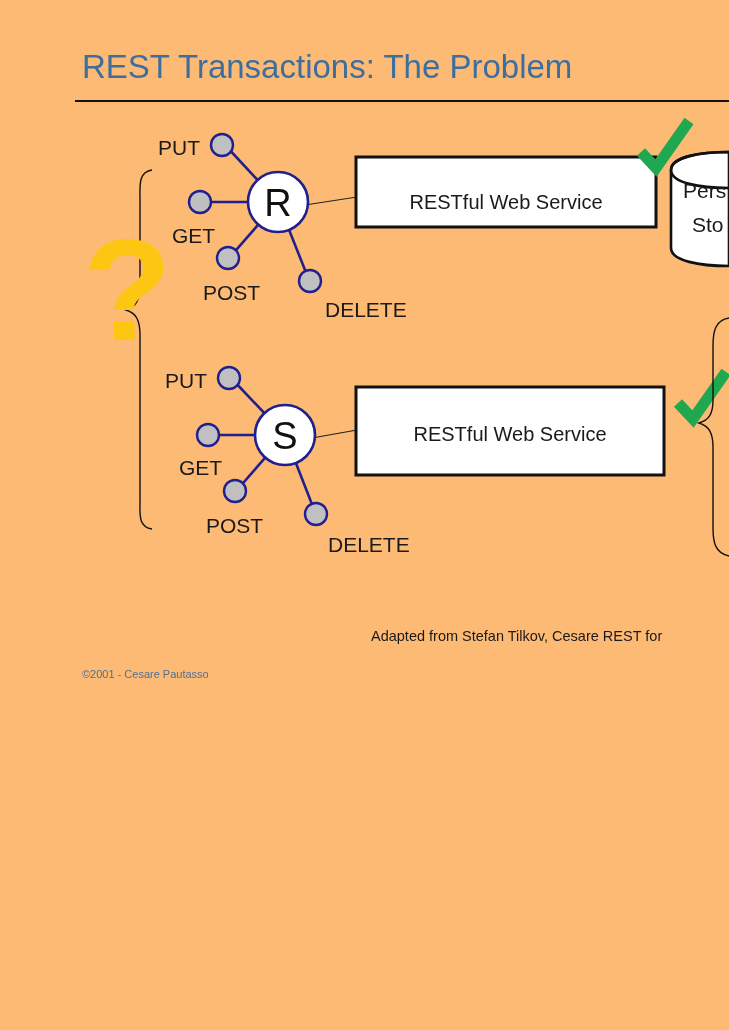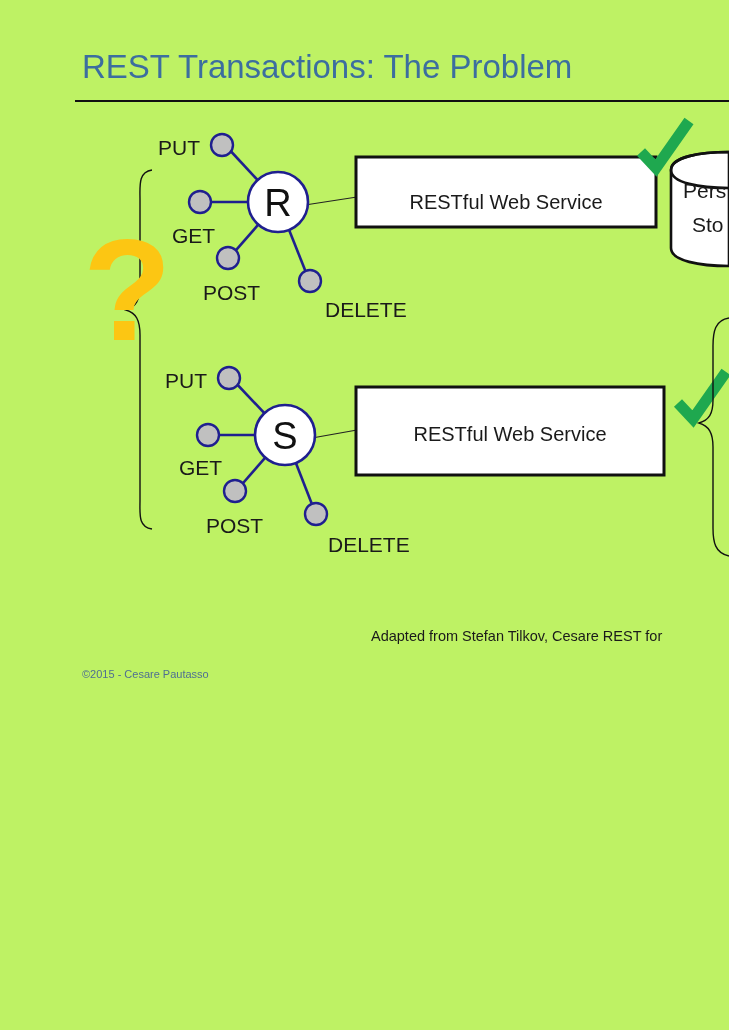--- a/index.html
+++ b/index.html
@@ -15,21 +15,21 @@
     font-family: "Liberation Sans", sans-serif;
     background: #ffffff;
   }
 
   
   #slide {
     position: absolute;
     left: 0; top: 0;
     width: 729px;
     height: 1030px;
-    background: #bef264;
+    background: #fdba74;
   }
 
   
   #slide-title {
     position: absolute;
     left: 82px;
     top: 46px;
     font-size: 33px;
     line-height: 42px;
     color: #3c6e9f;
@@ -195,15 +195,15 @@
                  C 713 414, 709 420, 699 423
                  C 709 426, 713 433, 713 447
                  L 713 528
                  C 713 542, 715 553, 729 556" fill="none" stroke="#111111" stroke-width="1.4"></path>
       </g>
     </g>
   </svg>
 
   <div id="credit">Adapted from Stefan Tilkov, Cesare REST for</div>
 
-  <div id="copyright">©2015 - Cesare Pautasso</div>
+  <div id="copyright">©2001 - Cesare Pautasso</div>
 
 </div>
 
 </body></html>

